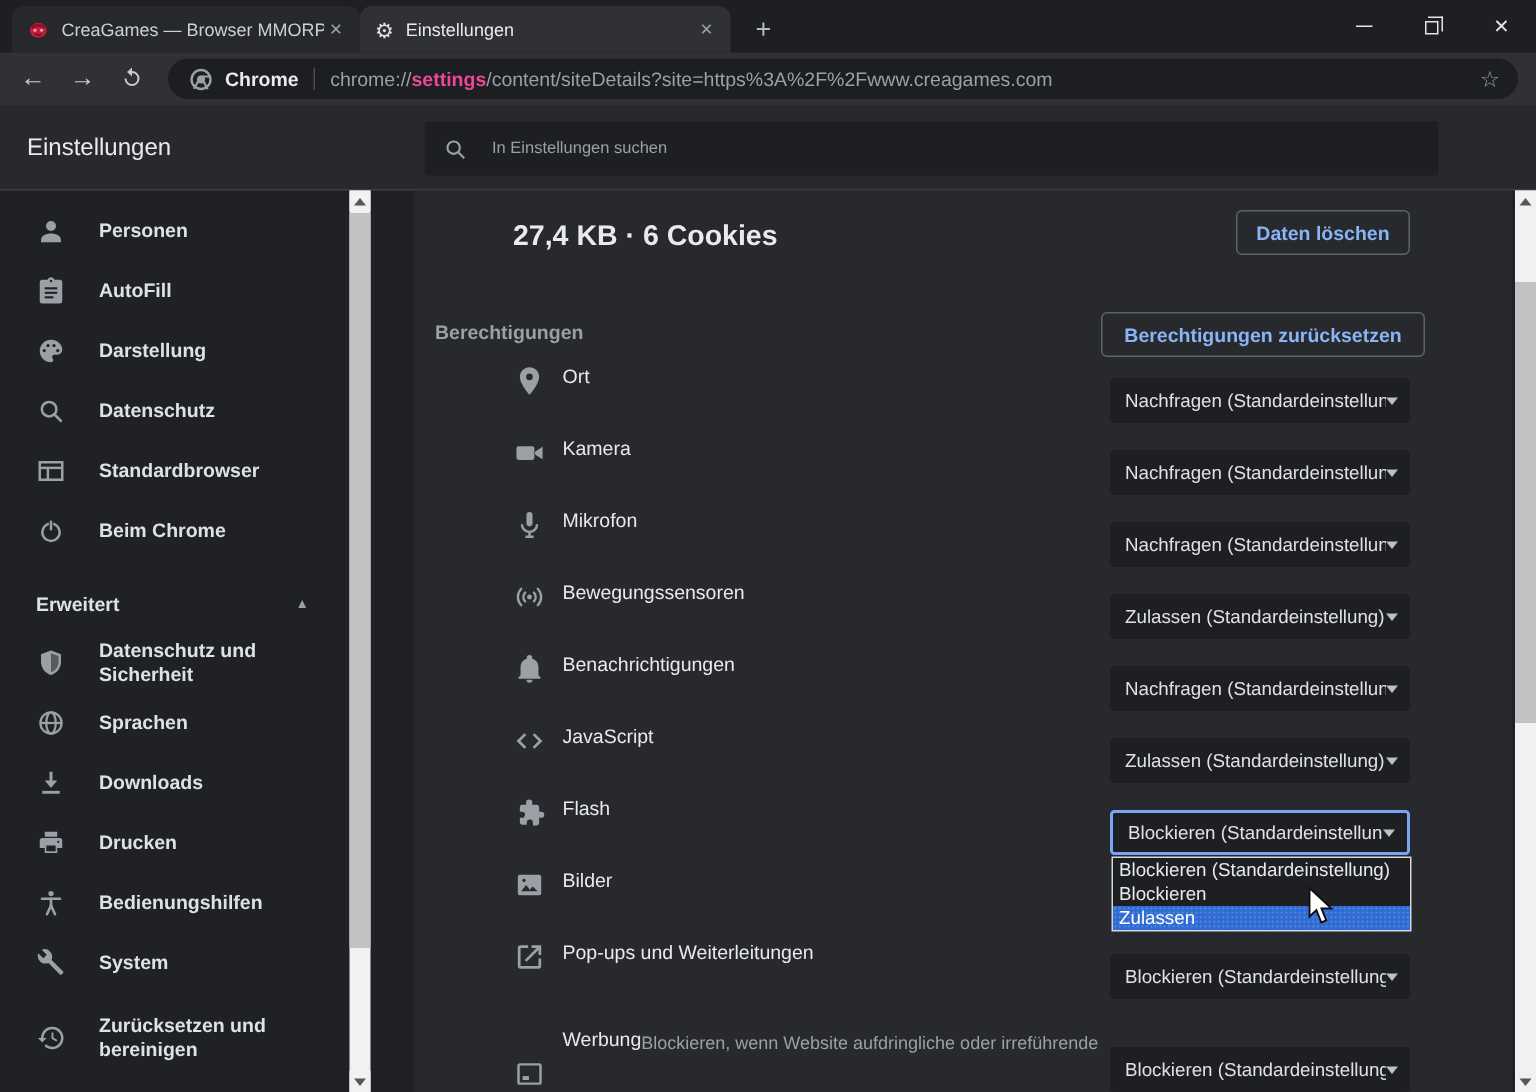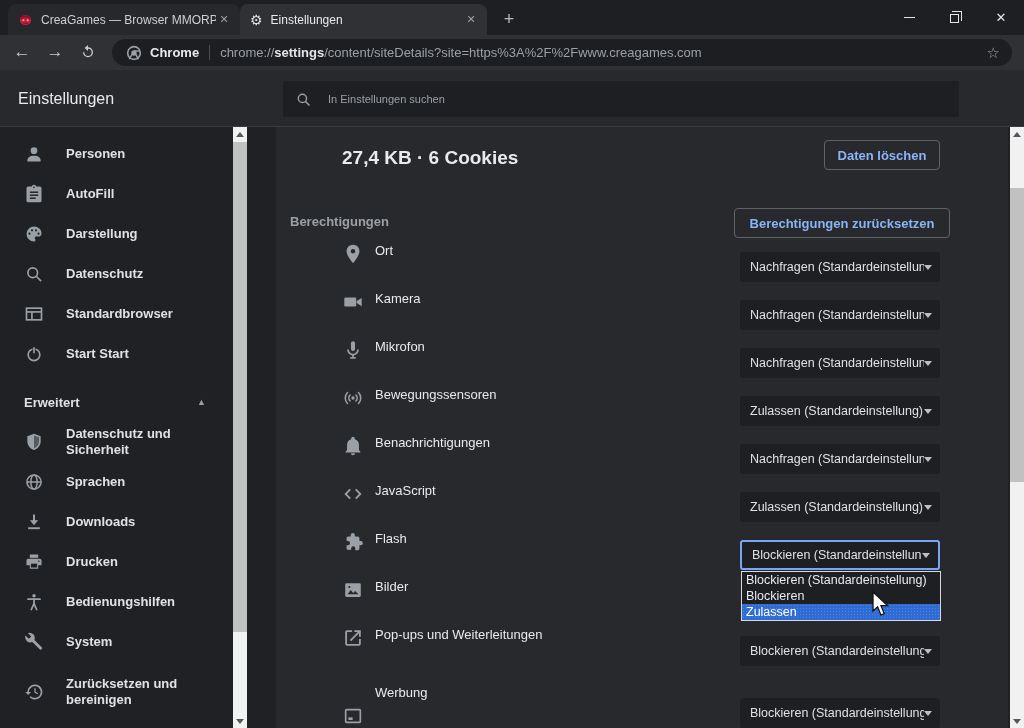--- a/index.html
+++ b/index.html
@@ -31,21 +31,21 @@
   
   .toolbar{position:absolute;left:0;top:35px;width:1024px;height:35px;background:#2f3135;}
   .navbtn{position:absolute;top:3px;width:28px;height:28px;display:flex;align-items:center;
     justify-content:center;color:#c9cbce;font-size:17px;}
   .omnibox{position:absolute;left:112px;top:4px;width:900px;height:27px;border-radius:14px;
     background:#1d1e21;display:flex;align-items:center;}
   .omni-chrome-logo{margin-left:14px;width:16px;height:16px;}
   .omni-chrome-label{margin-left:8px;font-size:13px;color:#e8eaed;font-weight:700;}
   .omni-divider{margin:0 10px;width:1px;height:15px;background:#4a4d51;}
   .omni-url{font-size:13px;color:#9aa0a6;white-space:nowrap;overflow:hidden;flex:1 1 auto;}
-  .omni-url .hl{color:#e5e5e5;font-weight:700;}
+  .omni-url .hl{color:#ec4899;font-weight:700;}
   .omni-star{margin-right:12px;color:#9aa0a6;font-size:15px;flex:0 0 auto;}
   .avatar{position:absolute;left:958px;top:41px;width:22px;height:22px;}
   .menu-dots{position:absolute;left:995px;top:38px;width:20px;height:28px;display:flex;
     align-items:center;justify-content:center;color:#c9cbce;font-size:15px;letter-spacing:0;}
 
   
   .set-header{position:absolute;left:0;top:70px;width:1024px;height:57px;background:#28292d;border-bottom:1px solid #3a3c3f;}
   .set-title{position:absolute;left:18px;top:20px;font-size:16px;color:#e8eaed;}
   .searchbox{position:absolute;left:283px;top:11px;width:676px;height:36px;background:#1d1f22;
     border-radius:2px;display:flex;align-items:center;}
@@ -216,21 +216,21 @@
             <line x1="9.5" y1="9.5" x2="9.5" y2="19" stroke="#9aa0a6" stroke-width="2"></line>
           </svg></span>
       <span class="nav-label">Standardbrowser</span>
     </div>
     <div class="nav-item" style="top:334px">
       <span class="nav-icon"><svg viewBox="0 0 24 24">
             <circle cx="12" cy="13" r="7" fill="none" stroke="#9aa0a6" stroke-width="2"></circle>
             <rect x="10.3" y="3.8" width="3.4" height="5" fill="#202124"></rect>
             <rect x="11" y="3.5" width="2" height="8" rx="1" fill="#9aa0a6"></rect>
           </svg></span>
-      <span class="nav-label">Start Start</span>
+      <span class="nav-label">Beim Chrome</span>
     </div>
 
     <div class="adv-row">
       <span class="adv-label">Erweitert</span>
       <span class="adv-caret">▲</span>
     </div>
 
     <div class="nav-item" style="top:422px">
       <span class="nav-icon"><svg viewBox="0 0 24 24" fill="#9aa0a6">
             <path d="M12 2 20 5v6c0 5.1-3.4 9.3-8 10.5C7.4 20.3 4 16.1 4 11V5z"></path>
@@ -413,20 +413,21 @@
         <span class="sel-arrow"></span>
     </div>
 
     <div class="perm-row" style="top:548px;height:60px;align-items:flex-start">
       <span class="perm-icon" style="margin-top:30px"><svg viewBox="0 0 24 24">
             <rect x="4" y="5" width="16" height="14" rx="1" fill="none" stroke="#9aa0a6" stroke-width="1.8"></rect>
             <rect x="7" y="13.5" width="4.6" height="2.9" fill="#9aa0a6"></rect>
           </svg></span>
       <span style="display:flex;flex-direction:row;margin-left:11px;margin-top:10px">
         <span class="perm-label" style="margin-left:0">Werbung</span>
+        <span class="perm-sub">Blockieren, wenn Website aufdringliche oder irreführende</span>
       </span>
     </div>
     <div class="sel" style="top:571px">
       <span class="sel-text">Blockieren (Standardeinstellung)</span>
         <span class="sel-arrow"></span>
     </div>
 
     <div class="dropdown">
       <div class="dd-item">Blockieren (Standardeinstellung)</div>
       <div class="dd-item">Blockieren</div>

